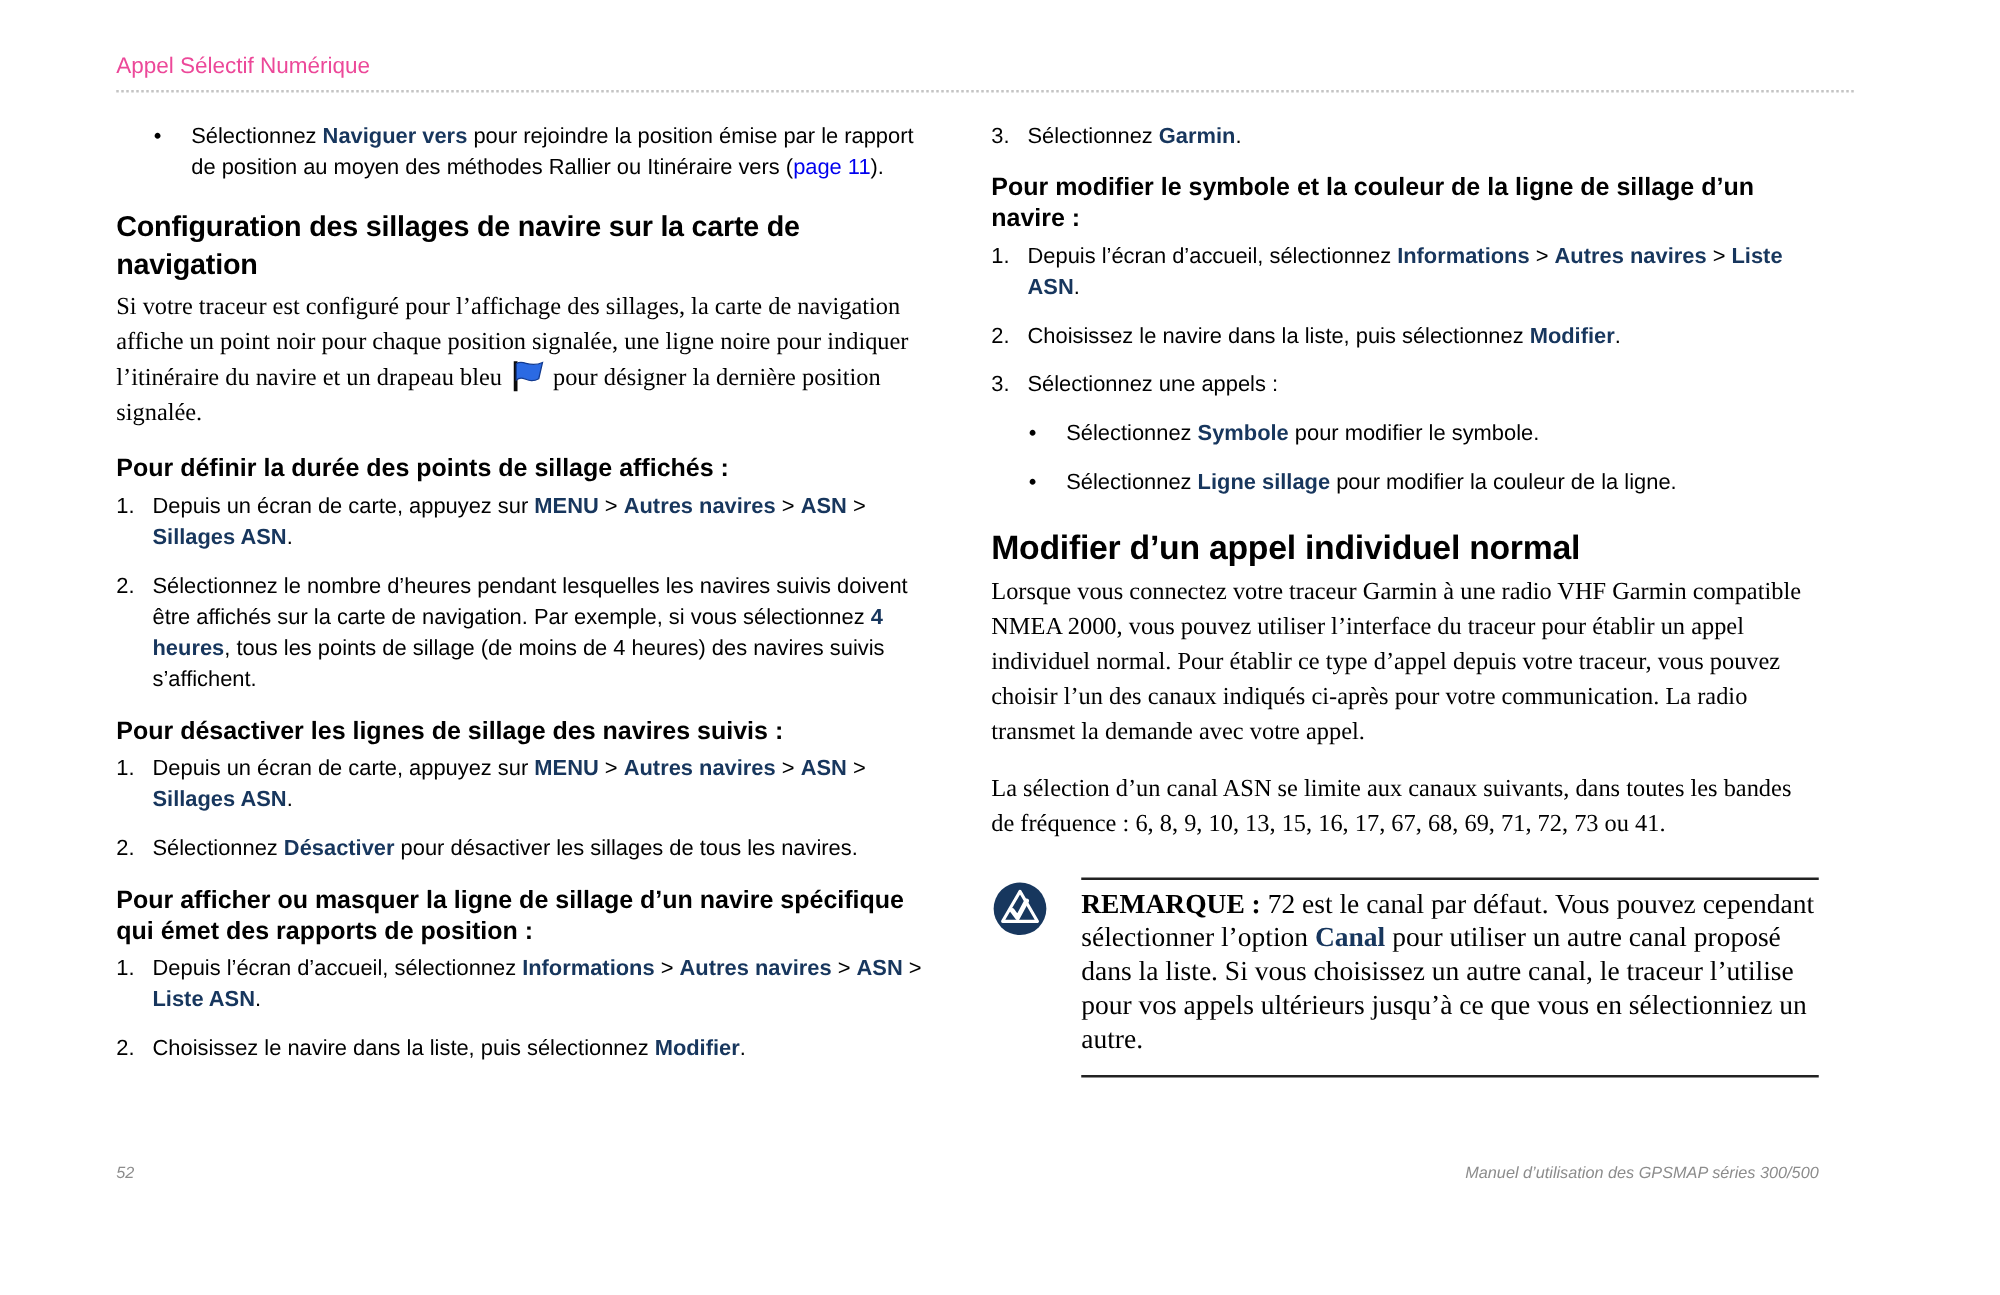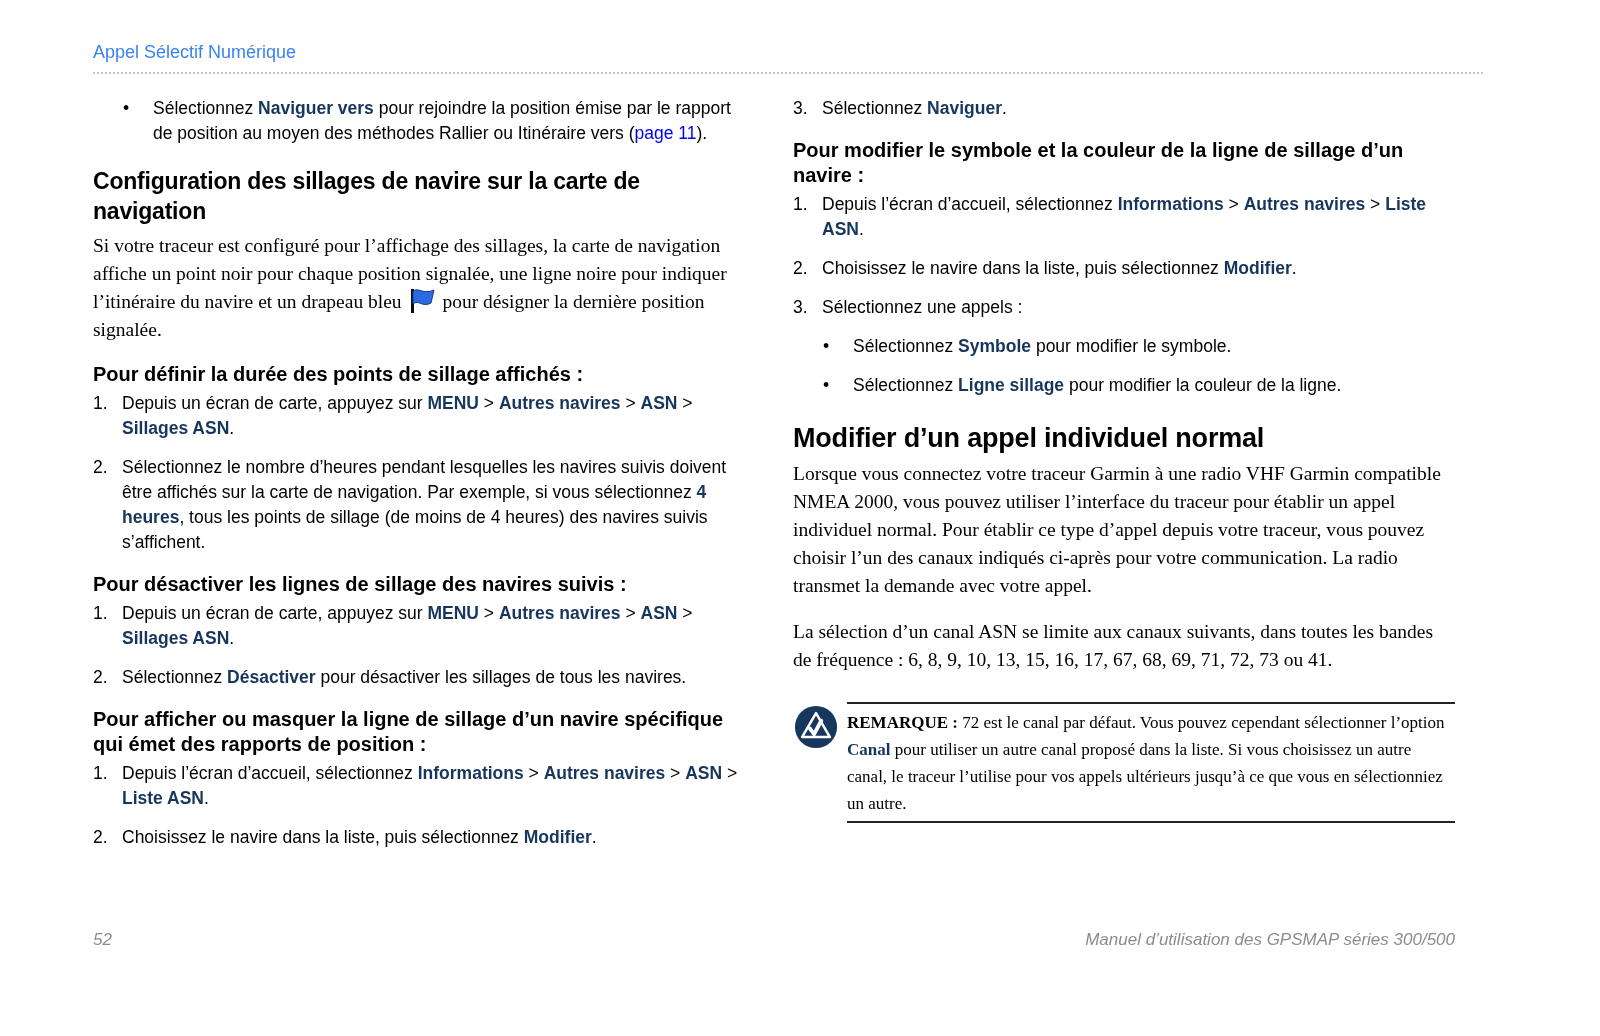--- a/index.html
+++ b/index.html
@@ -11,21 +11,21 @@
     --icon-navy:#17375E;
   }
   *{box-sizing:border-box;}
   html,body{margin:0;padding:0;}
   body{
     width:1600px;height:1036px;overflow:hidden;background:#ffffff;color:#000;
     font-family:"Liberation Sans", sans-serif;position:relative;
   }
   .page{padding:42px 93px 0 93px;}
   .page-header{width:1390px;border-bottom:2px dotted var(--dot-gray);padding-bottom:9px;}
-  .header-title{font-size:18px;color:#3b82f6;}
+  .header-title{font-size:18px;color:#ec4899;}
   .columns{display:flex;gap:38px;margin-top:22px;}
   .col{width:662px;flex:0 0 662px;}
 
   
   .bullet-item{display:flex;margin:0 0 18px 0;padding-left:30px;font-size:17.5px;line-height:25px;}
   .bullet-item .marker{flex:0 0 30px;}
   .num-item{display:flex;margin:0 0 14px 0;font-size:17.5px;line-height:25px;}
   .num-item .marker{flex:0 0 29px;}
   .sub-bullet{display:flex;margin:0 0 14px 0;padding-left:30px;font-size:17.5px;line-height:25px;}
   .sub-bullet .marker{flex:0 0 30px;}
@@ -42,27 +42,27 @@
   .seg-k{font-weight:bold;color:var(--navy);}
   .seg-l{color:var(--link);text-align:center;}
   .seg-b{font-weight:bold;}
 
   .flag-icon{display:inline-block;width:27px;height:26px;vertical-align:-6px;margin:0 2px;}
 
   
   .note{display:flex;margin-top:28px;}
   .note-icon-wrap{flex:0 0 48px;margin-top:2px;}
   .note-body{
-    flex:1;margin-left:6px;border-top:2px solid var(--rule-dark);border-bottom:2px solid var(--rule-dark);
-    padding:5px 0 4px 0;font-family:"Liberation Serif", serif;font-size:17px;line-height:27px;
+    flex:1;margin-left:24px;border-top:2px solid var(--rule-dark);border-bottom:2px solid var(--rule-dark);
+    padding:5px 0 16px 0;font-family:"Liberation Serif", serif;font-size:22px;line-height:27px;
   }
 
   .footer{
     position:absolute;top:930px;left:93px;width:1362px;display:flex;justify-content:space-between;
-    font-size:17px;font-style:italic;color:var(--footer-gray);
+    font-size:13px;font-style:italic;color:var(--footer-gray);
   }
 </style>
 </head>
 <body>
 
 <div class="page">
 
   <div class="page-header">
     <div class="header-title">Appel Sélectif Numérique</div>
   </div>
@@ -122,21 +122,21 @@
           <span class="itext"><span class="seg-p">Choisissez le navire dans la liste, puis sélectionnez </span><span class="seg-k">Modifier</span><span class="seg-p">.</span></span>
         </div>
       </div>
 
     </div>
 
     <div class="col">
 
       <div class="num-item">
         <span class="marker">3.</span>
-        <span class="itext"><span class="seg-p">Sélectionnez </span><span class="seg-k">Naviguer</span><span class="seg-p">.</span></span>
+        <span class="itext"><span class="seg-p">Sélectionnez </span><span class="seg-k">Garmin</span><span class="seg-p">.</span></span>
       </div>
 
       <div class="proc">
         <div class="proc-heading">Pour modifier le symbole et la couleur de la ligne de sillage d’un navire :</div>
         <div class="num-item">
           <span class="marker">1.</span>
           <span class="itext"><span class="seg-p">Depuis l’écran d’accueil, sélectionnez </span><span class="seg-k">Informations</span><span class="seg-p"> &gt; </span><span class="seg-k">Autres navires</span><span class="seg-p"> &gt; </span><span class="seg-k">Liste ASN</span><span class="seg-p">.</span></span>
         </div>
         <div class="num-item">
           <span class="marker">2.</span>

